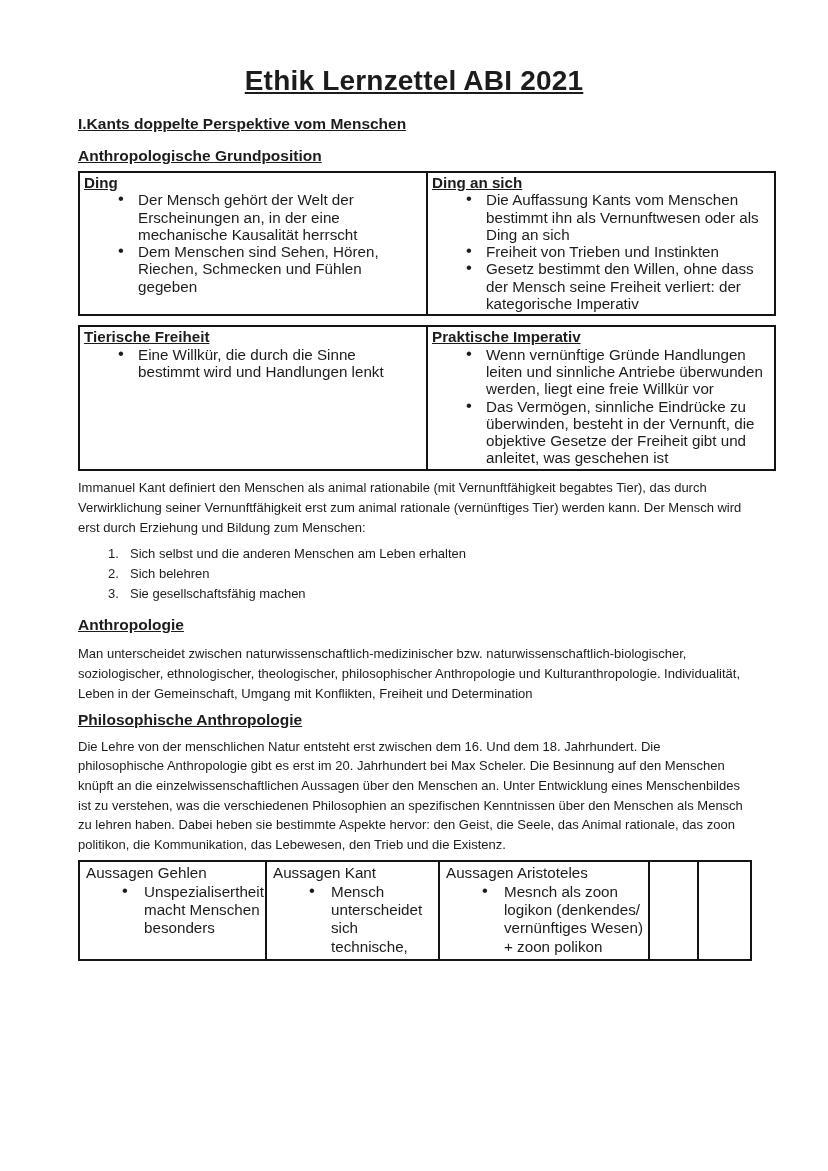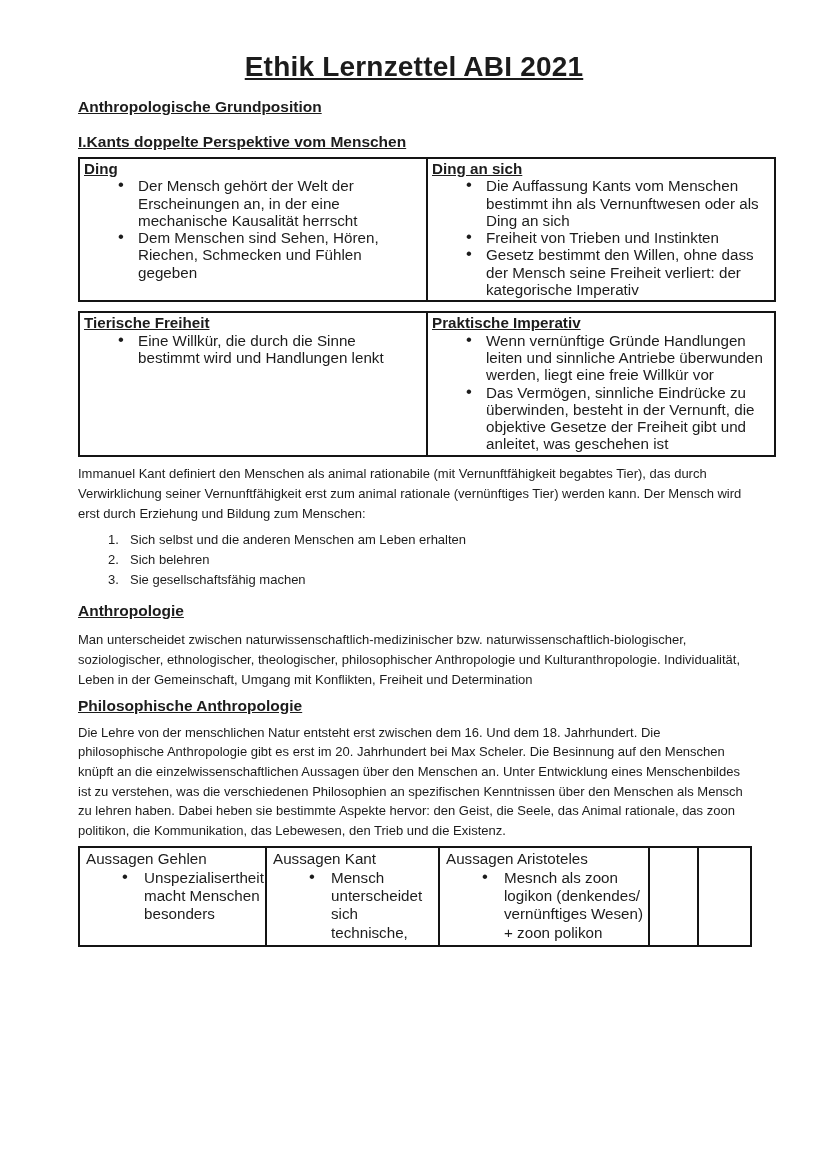--- a/index.html
+++ b/index.html
@@ -4,21 +4,21 @@
 <style>
   html, body { margin: 0; padding: 0; }
   body {
     width: 828px; height: 1171px;
     background: #ffffff;
     font-family: "Liberation Sans", "DejaVu Sans", sans-serif;
     color: #1c1c1c;
     position: relative;
   }
   .page { position: absolute; inset: 0; background: #ffffff; overflow: hidden; }
-  .content { position: absolute; left: 78px; top: 8px; width: 672px; padding-top: 42px; }
+  .content { position: absolute; left: 78px; top: 0; width: 672px; padding-top: 64px; }
 
   .doc-title {
     font-size: 28px; font-weight: bold; text-align: center;
     text-decoration: underline; line-height: 33px; letter-spacing: 0.2px;
   }
   .h2 {
     font-size: 15.5px; font-weight: bold; text-decoration: underline;
     line-height: 17px;
   }
   .h2.m1 { margin-top: 15px; }
@@ -58,23 +58,23 @@
   .col-a4 { width: 49px; }  .col-a5 { width: 53px; }
 </style>
 </head>
 <body>
 
 <div class="page">
   <div class="content">
 
     <div class="doc-title">Ethik Lernzettel ABI 2021</div>
 
+    <div class="h2 m2">I.Kants doppelte Perspektive vom Menschen</div>
+
     <div class="h2 m1">Anthropologische Grundposition</div>
-
-    <div class="h2 m2">I.Kants doppelte Perspektive vom Menschen</div>
 
     <table class="tbl-2col">
       <tbody>
         <tr>
           <td>
             <div class="cell-header">Ding</div>
             <ul class="bullets">
               <li>Der Mensch gehört der Welt der Erscheinungen an, in der eine mechanische Kausalität herrscht</li>
               <li>Dem Menschen sind Sehen, Hören, Riechen, Schmecken und Fühlen gegeben</li>
             </ul>

